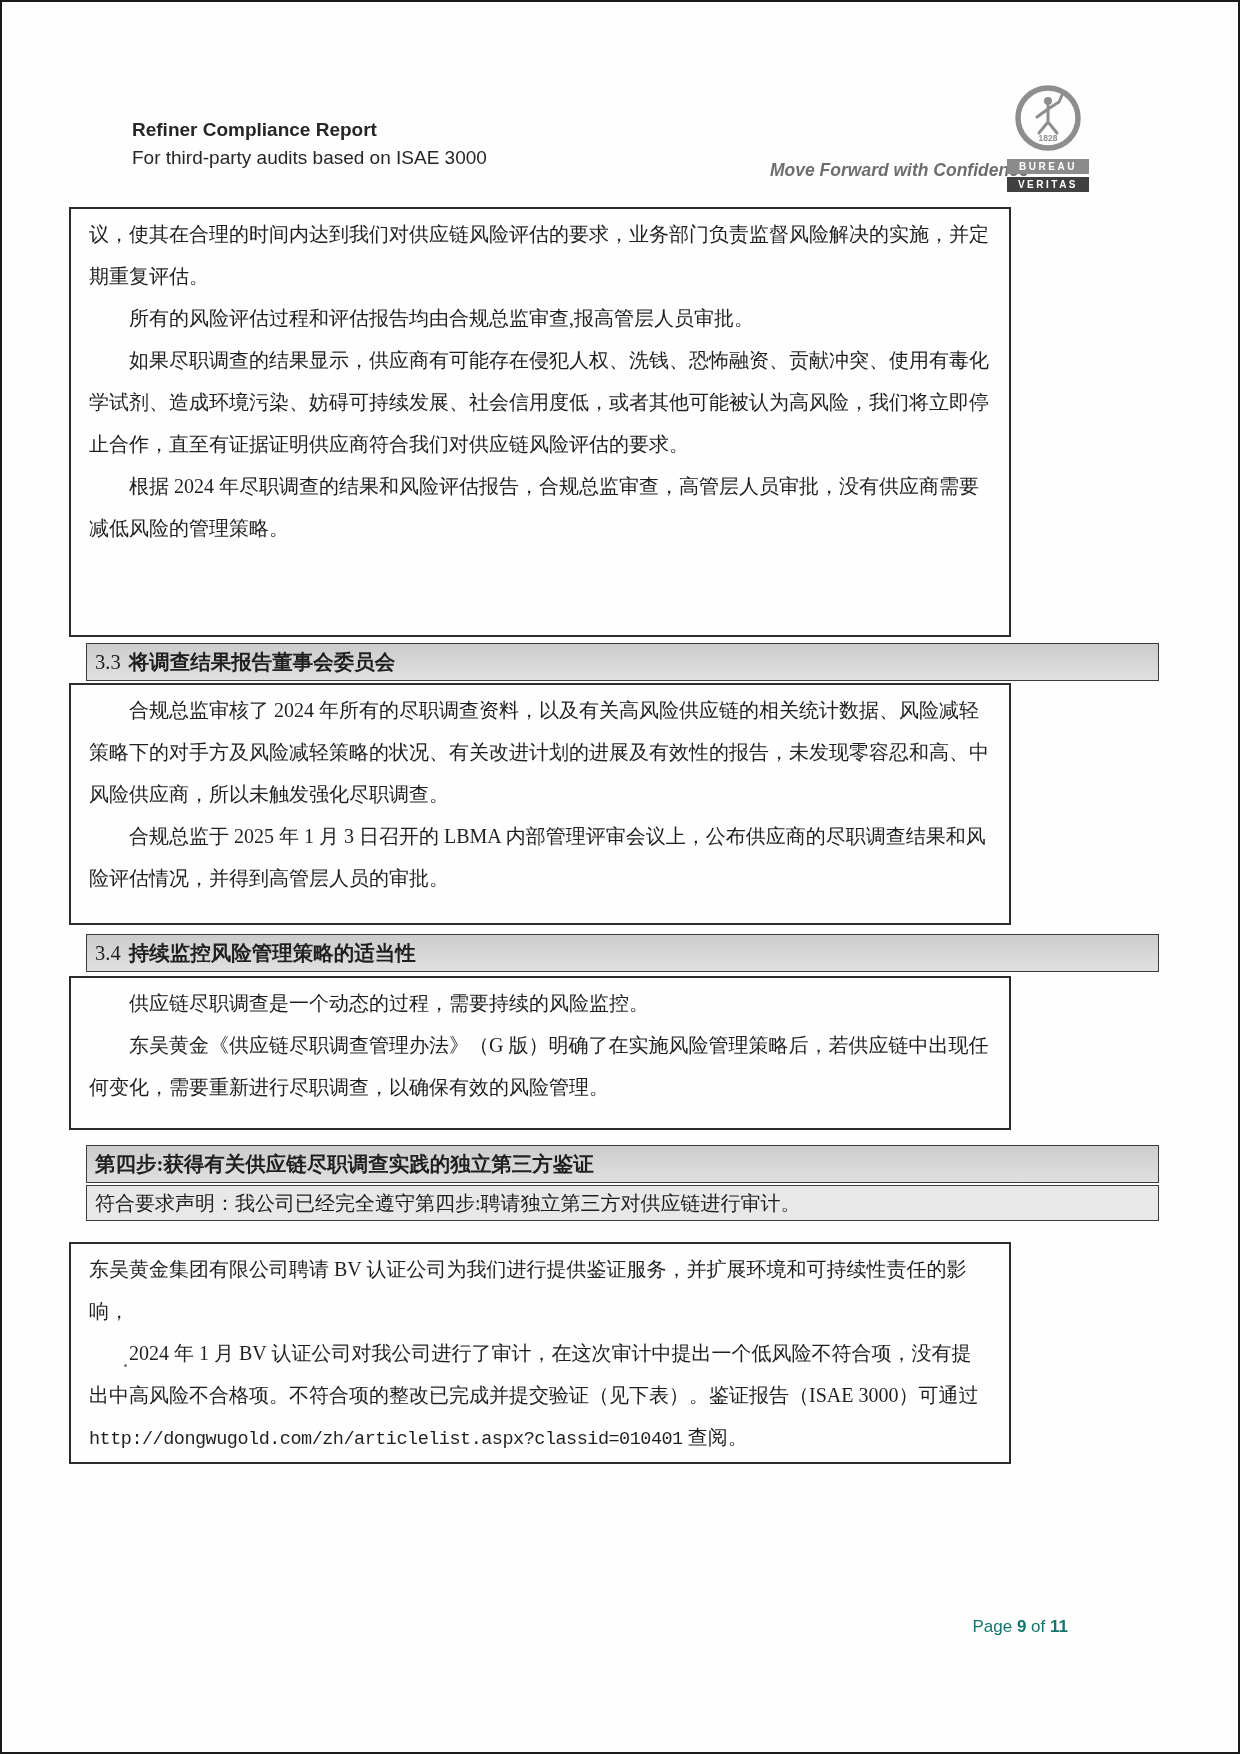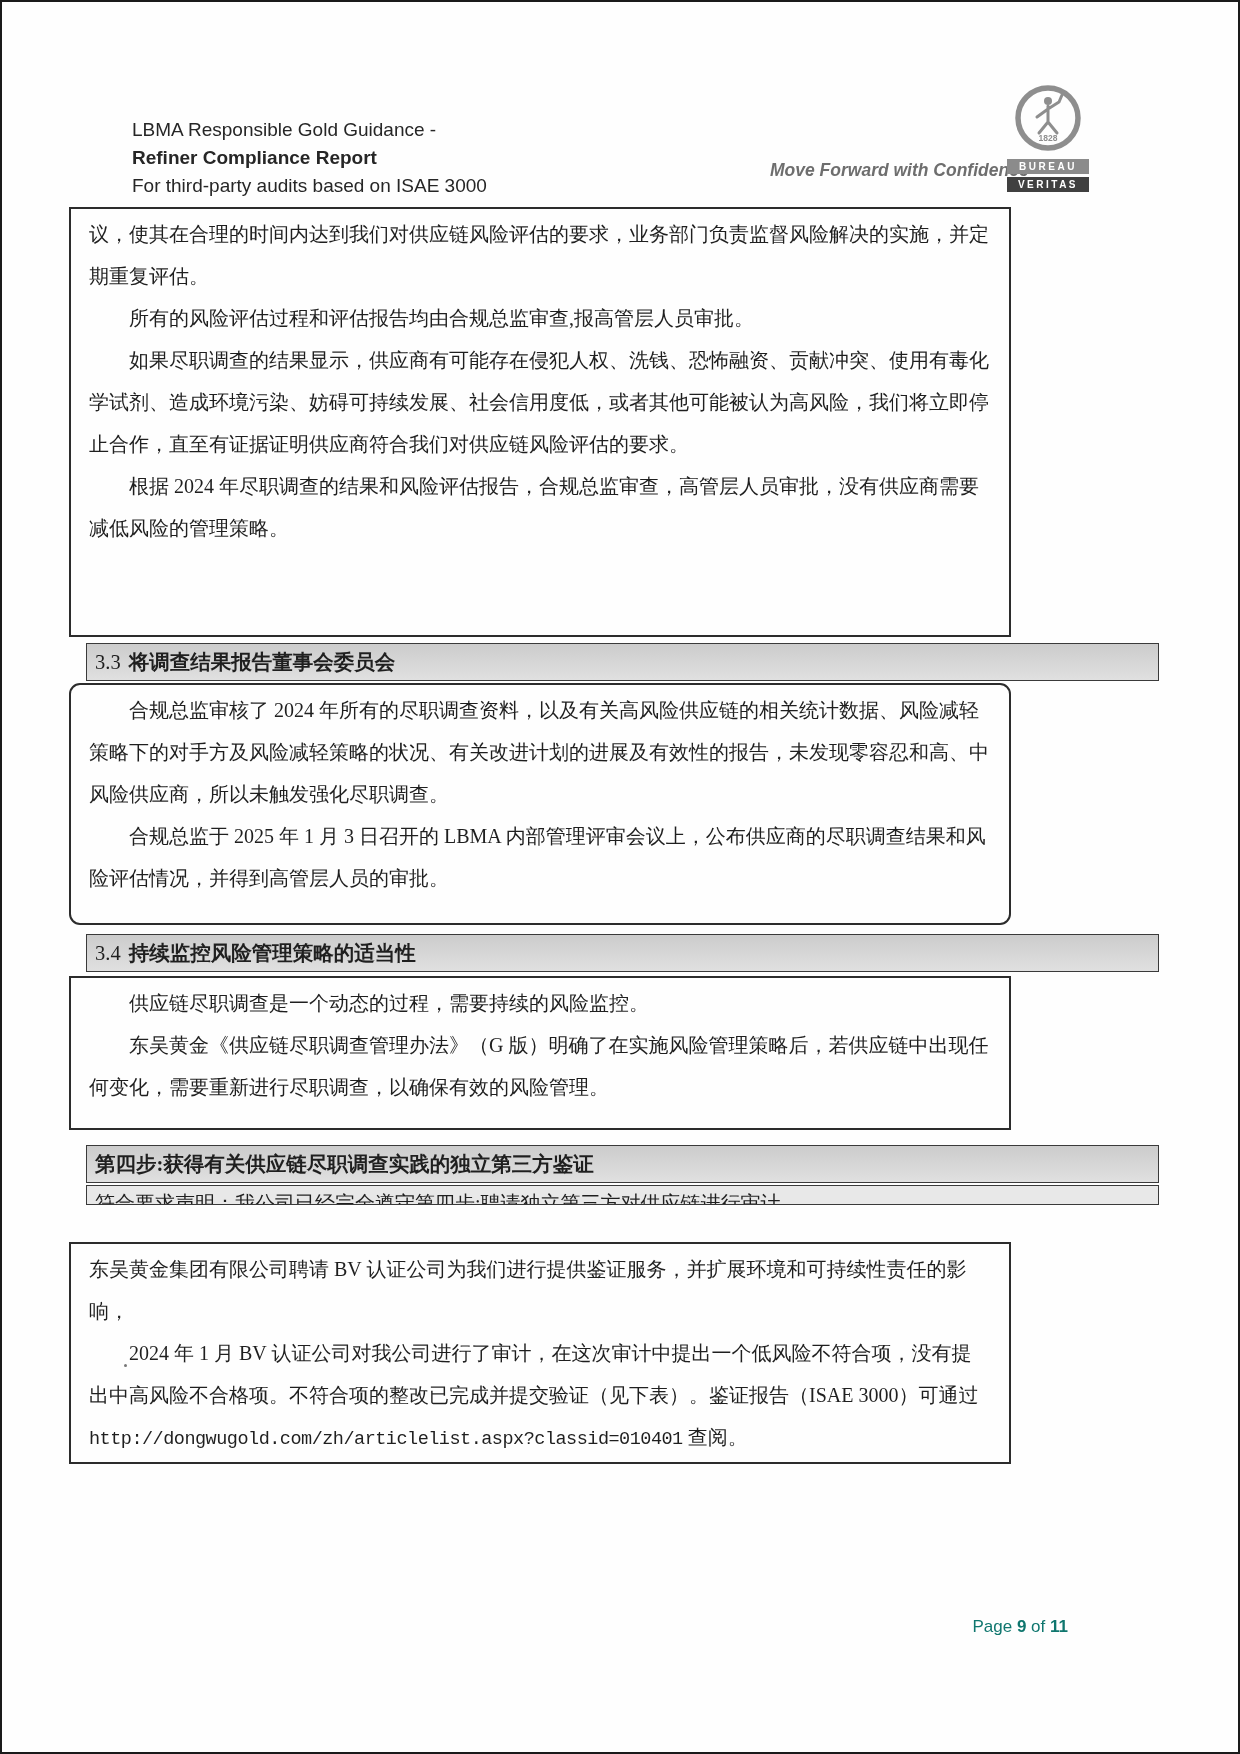--- a/index.html
+++ b/index.html
@@ -41,48 +41,47 @@
     border:1px solid #3a3a3a;background:linear-gradient(180deg,#cccccc,#e0e0e0);
     font-size:20.5px;line-height:36px;height:38px;padding-left:8px;overflow:hidden;
     white-space:nowrap;
   }
   .band-num{font-weight:400;}
   .band-title{font-weight:700;margin-left:8px;}
   .band-title-solo{font-weight:700;}
   .statement-row{
     position:absolute;left:84px;width:1073px;box-sizing:border-box;
     border:1px solid #3a3a3a;background:#e8e8e8;
-    font-size:20px;line-height:34px;height:20px;padding-left:8px;overflow:hidden;white-space:nowrap;
+    font-size:20px;line-height:34px;height:36px;padding-left:8px;overflow:hidden;white-space:nowrap;
   }
   .url{font-family:"Liberation Mono","DejaVu Sans Mono",monospace;font-size:18.5px;letter-spacing:-0.5px;}
   .url-line{margin:0;}
   
   #box1{top:205px;height:430px;}
   #band33{top:641px;}
-  #box2{top:681px;height:242px;border-radius:11px;}
+  #box2{top:681px;height:242px;}
   #band34{top:932px;}
   #box3{top:974px;height:154px;}
   #band4{top:1143px;}
   #stmt{top:1183px;}
   #box4{top:1240px;height:222px;}
   .artifact-dot{position:absolute;left:122px;top:1362px;width:3px;height:3px;background:#777;border-radius:50%;}
   
   .footer{
     position:absolute;top:1572px;right:170px;
     font-family:"Liberation Sans","DejaVu Sans",sans-serif;font-size:17px;color:#0f766e;margin-top:43px;
   }
   .footer .num{font-weight:700;}
 </style>
 </head>
 <body>
 
 <div class="page">
 
   <div class="doc-header">
-    <div>LBMA Responsible Gold Guidance -</div>
     <div class="bold">Refiner Compliance Report</div>
     <div>For third-party audits based on ISAE 3000</div>
   </div>
 
   <div class="tagline">Move Forward with Confidence</div>
 
   <div class="logo">
     <svg class="logo-emblem" width="78" height="74" viewBox="0 0 78 74">
       <circle cx="39" cy="36" r="30" fill="none" stroke="#8e8e8e" stroke-width="5.5"></circle>
       <circle cx="39" cy="19" r="4" fill="#8e8e8e"></circle>

